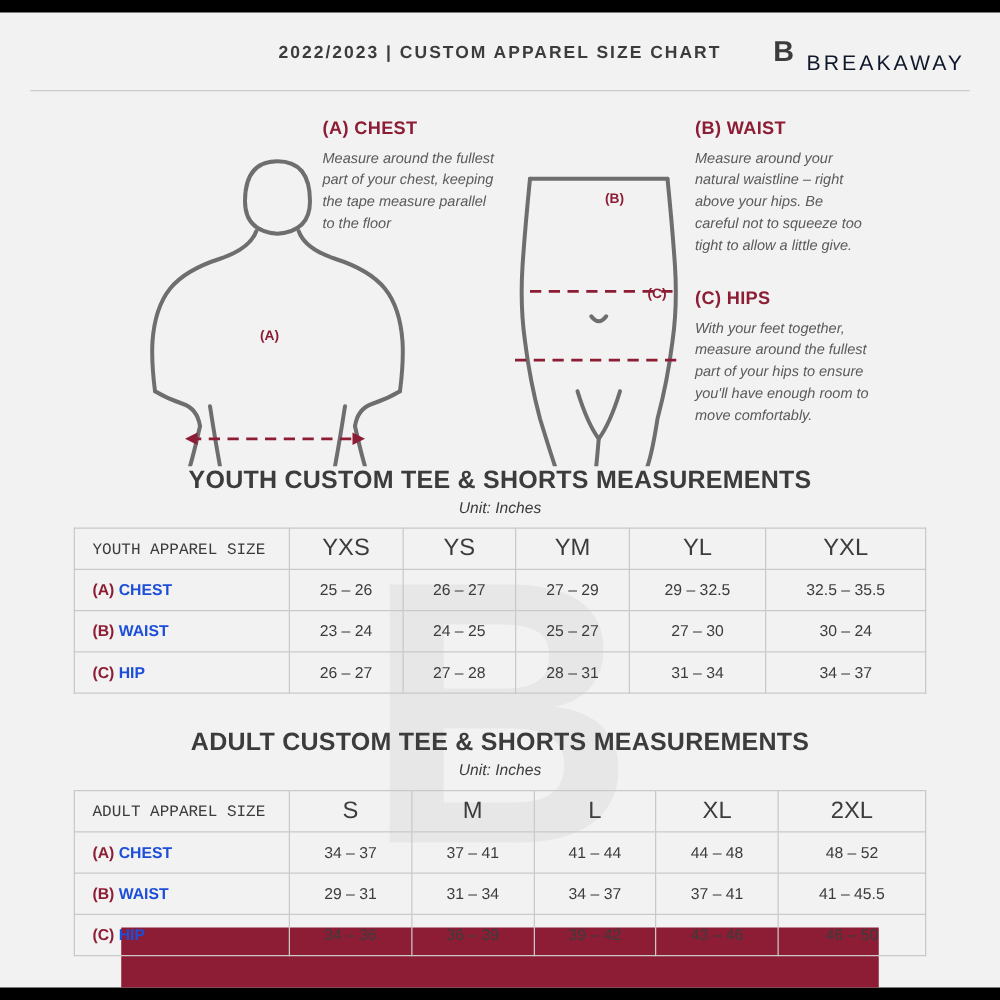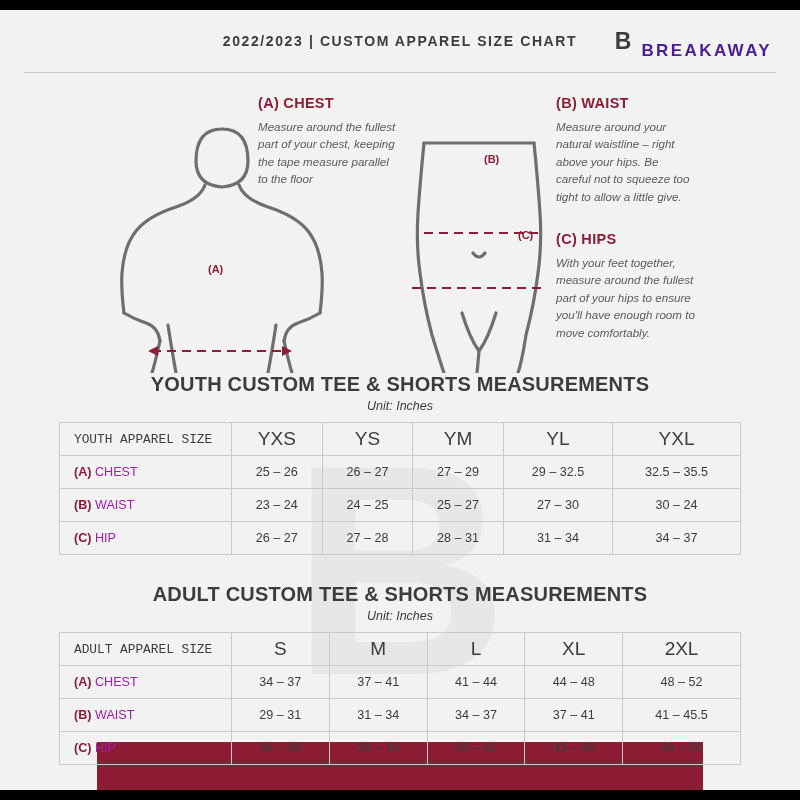--- a/index.html
+++ b/index.html
@@ -42,23 +42,23 @@
   }
   .brand-mark {
     font-size: 23px;
     font-weight: bold;
     color: #3c3c3c;
     line-height: 1;
     letter-spacing: -1px;
   }
   .brand-name {
     font-size: 17px;
-    font-weight: bold;
+    font-weight: normal;
     letter-spacing: 2.4px;
-    color: #4c1d95;
+    color: #0f172a;
     margin-top: 20px;
   }
   .rule {
     height: 1px;
     background: #cccccc;
     margin: 0 24px;
   }
   
   .watermark {
     position: absolute;
@@ -140,21 +140,21 @@
   }
   th.rowhead, td.rowhead {
     text-align: left;
     padding-left: 14px;
     width: 172px;
     font-weight: bold;
   }
   th.rowhead { font-weight: normal; font-size: 12.8px; font-family: Liberation Mono, monospace; }
   th.colhead { font-weight: normal; font-size: 19px; }
   td.rowhead .mk { color: #8c1d35; font-weight: bold; }
-  td.rowhead .lbl { color: #a21caf; font-weight: normal; }
+  td.rowhead .lbl { color: #1d4ed8; font-weight: bold; }
   tr.headrow th { border-top: 1px solid #c9c9c9; }
   
   table tr > *:first-child { border-left: 1px solid #c9c9c9; }
   
   .footer-bar {
     position: absolute;
     left: 97px; bottom: 0;
     width: 606px; height: 48px;
     background: #8c1d35;
   }

